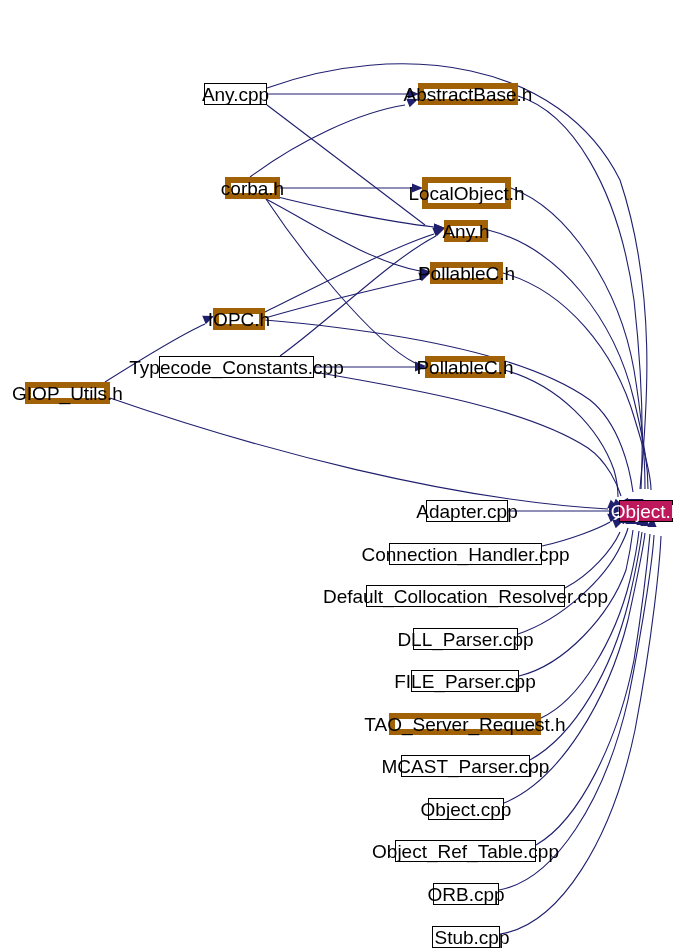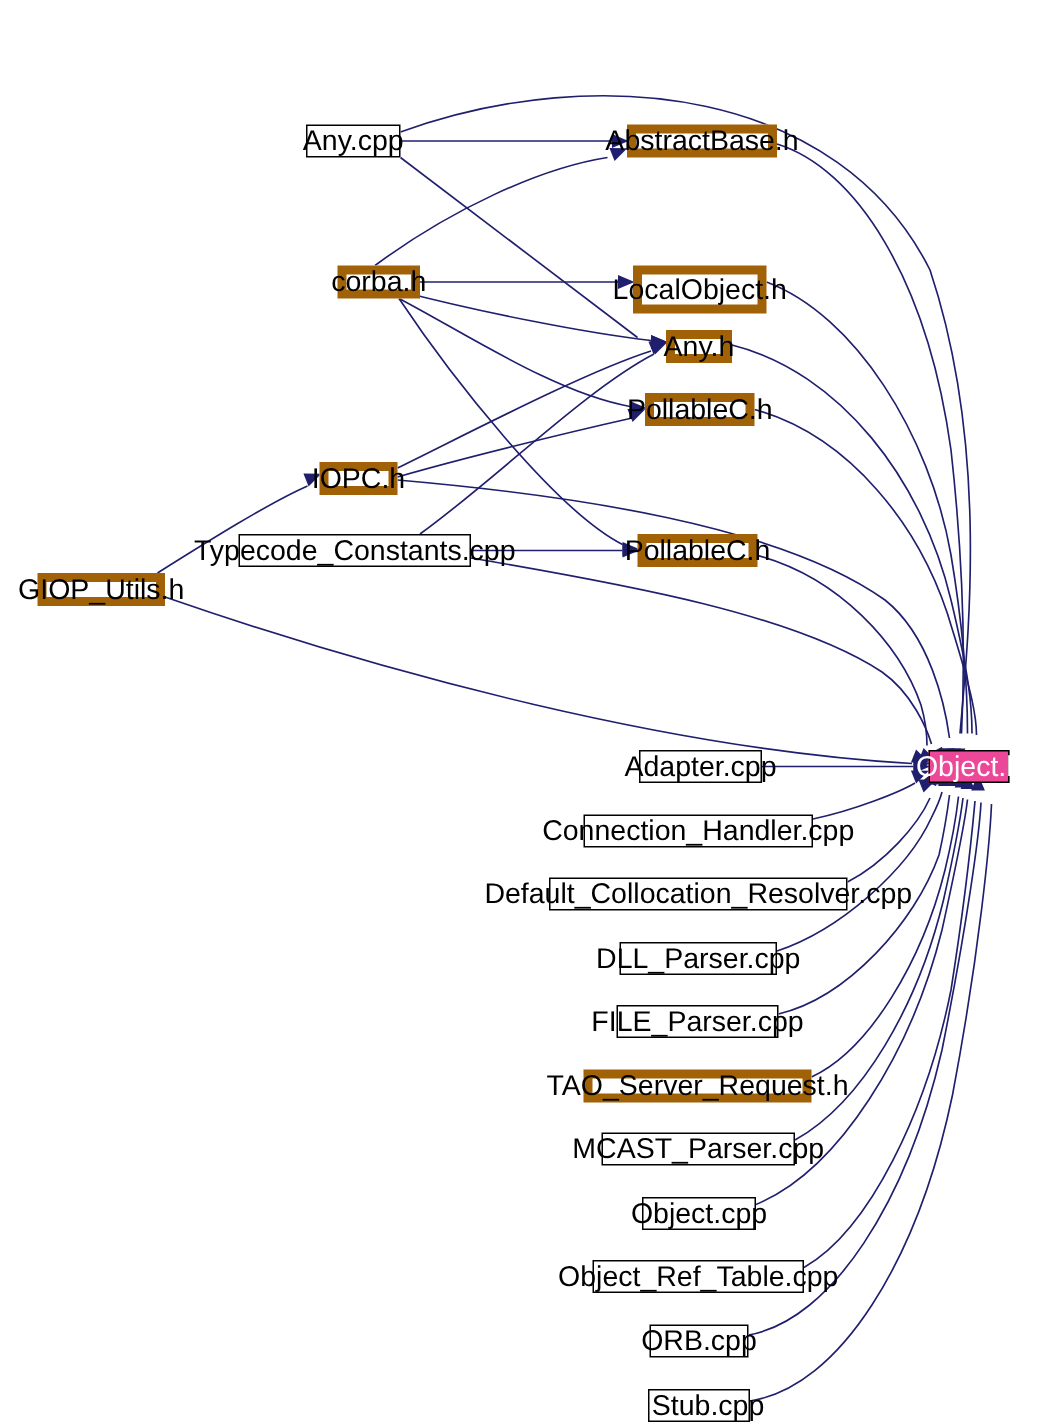--- a/index.html
+++ b/index.html
@@ -47,21 +47,21 @@
     white-space: nowrap;
     font-size: 19px;
     color: #000000;
     line-height: 1;
     letter-spacing: 0px;
   }
   .node-box.red {
     border: 6px solid #a16207;
   }
   .node-box.current {
-    background: #ec4899;
+    background: #be185d;
     border: 1px solid #000000;
     color: #ffffff;
   }
   .node-label {
     display: block;
     padding: 0 5px;
   }
 </style>
 </head>
 <body>

